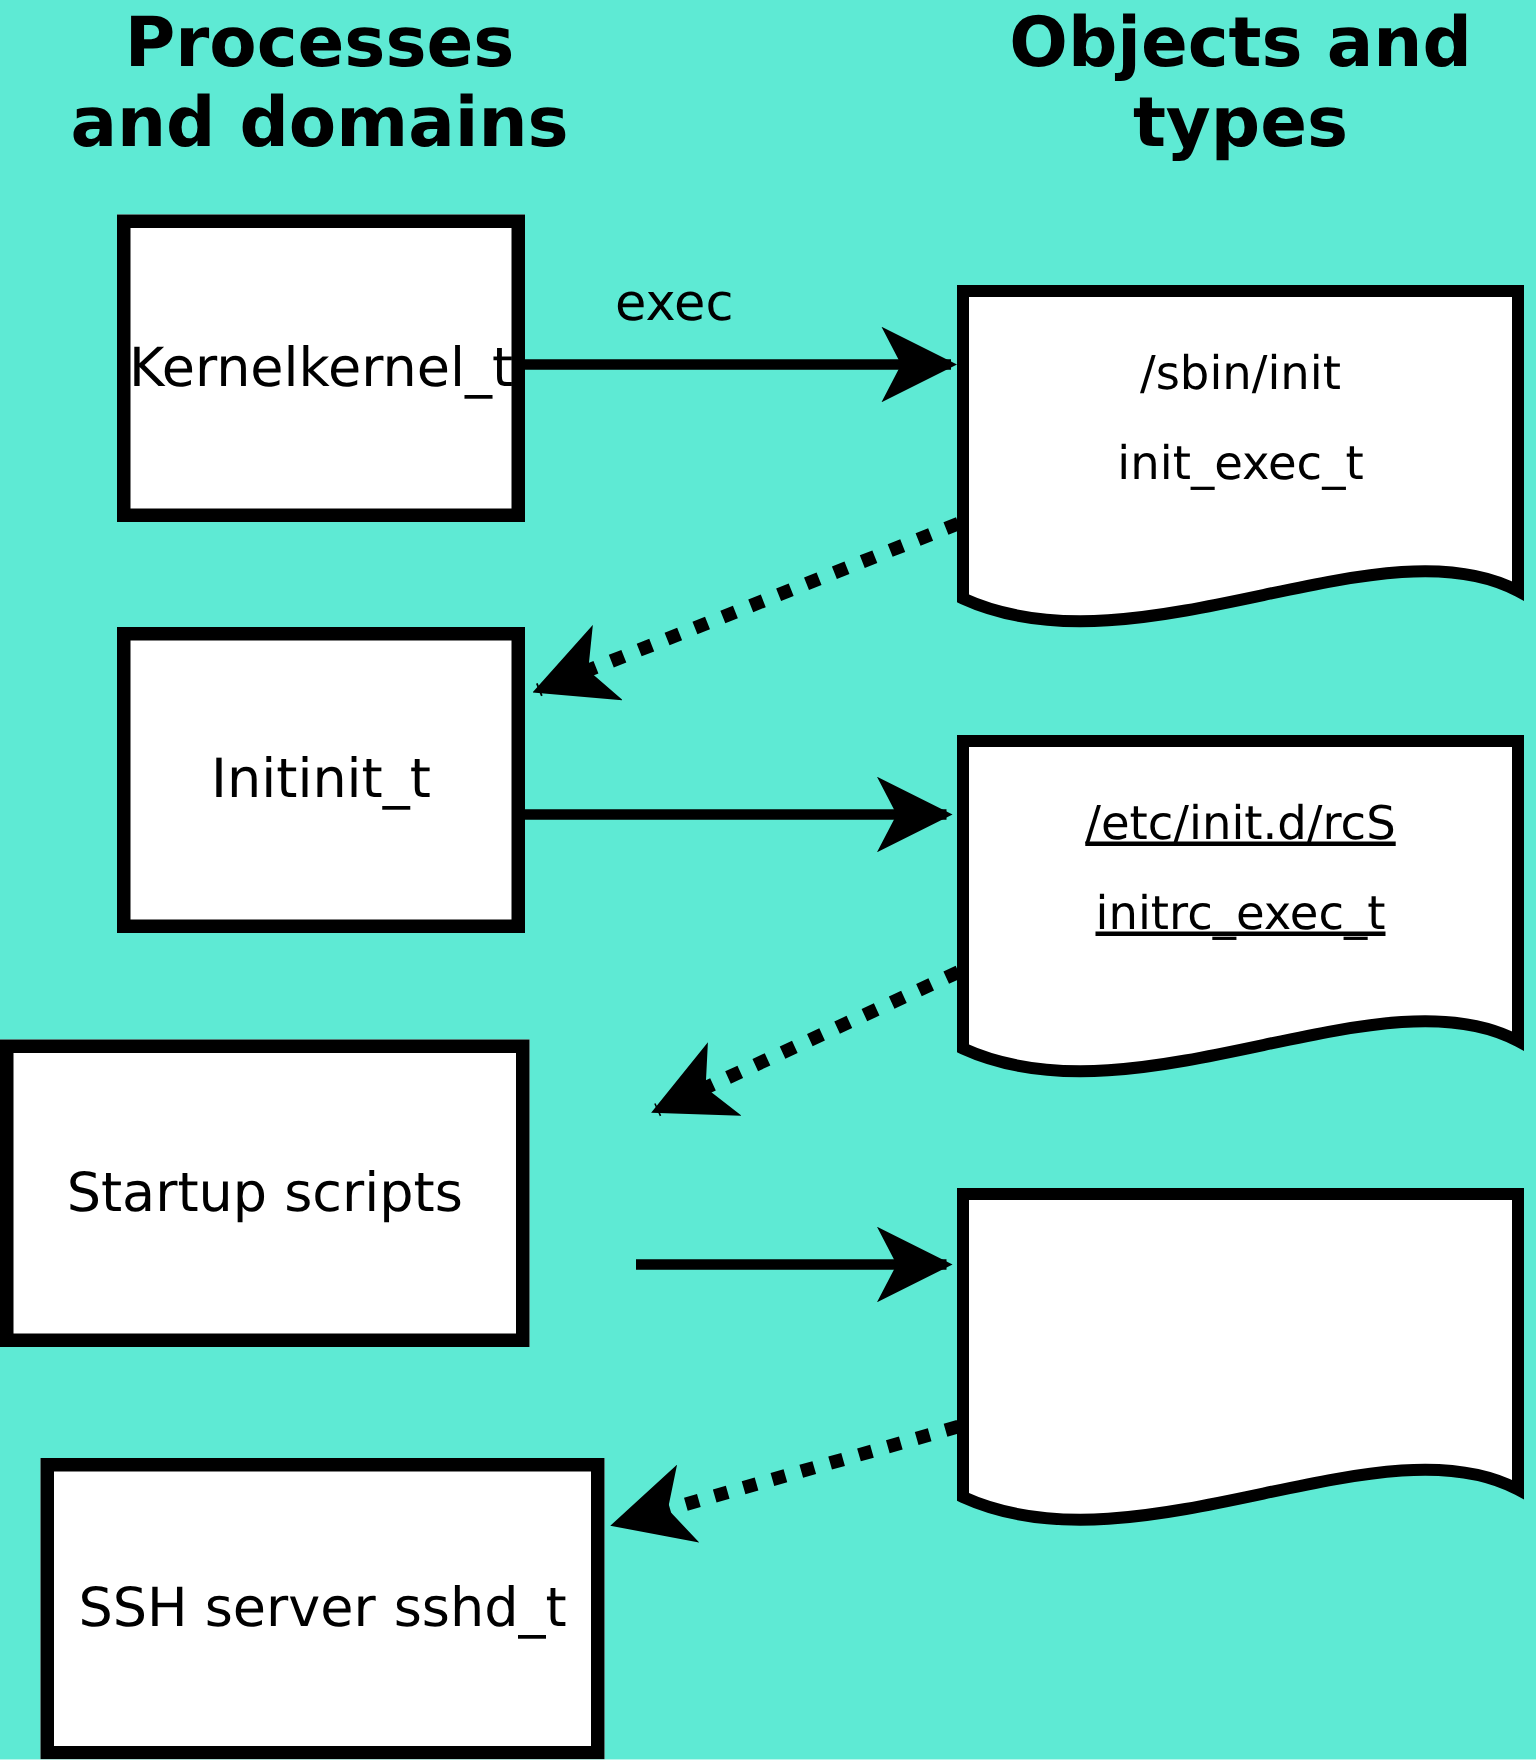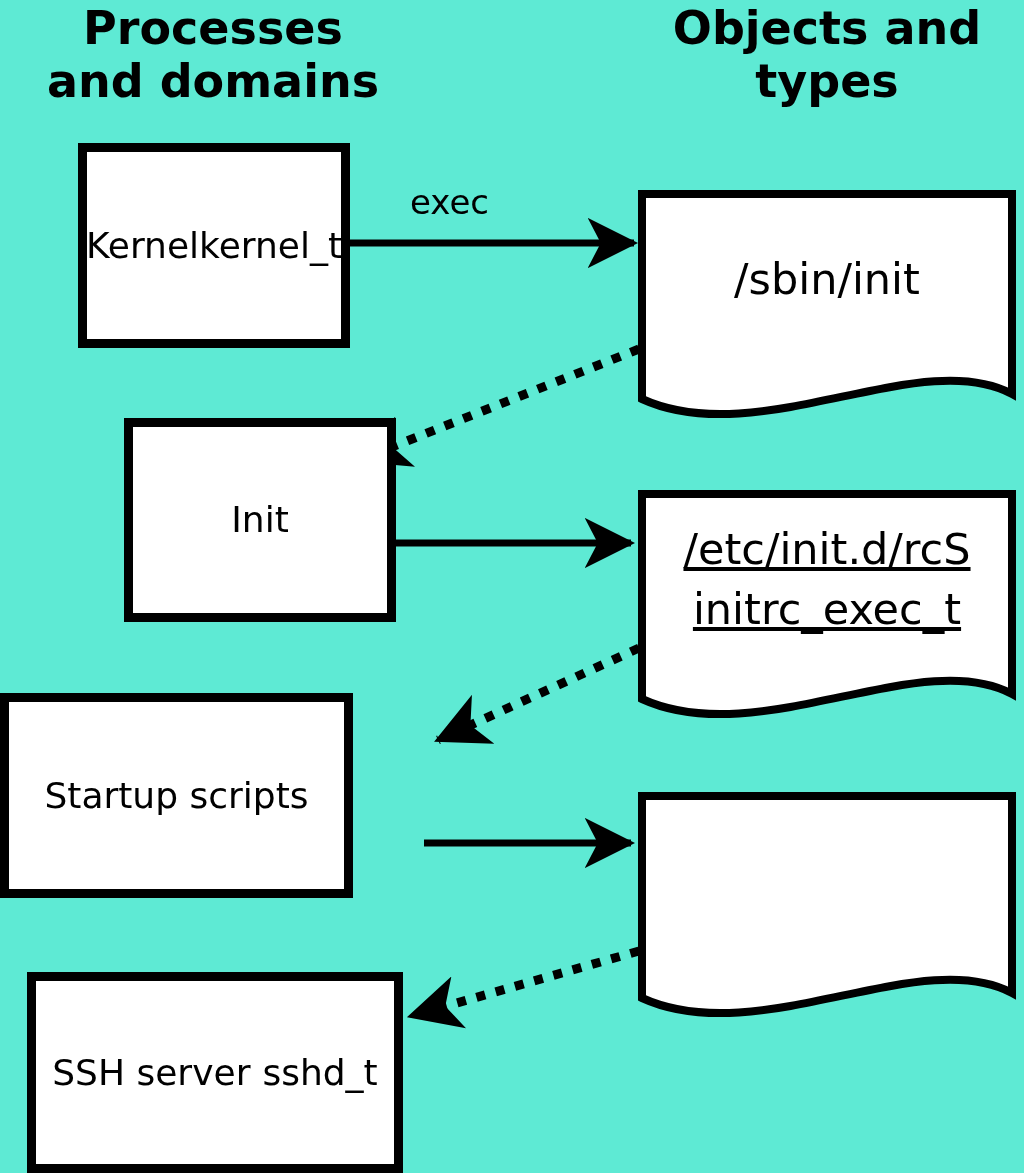--- a/index.html
+++ b/index.html
@@ -40,34 +40,34 @@
     display: flex;
     flex-direction: row;
     align-items: center;
     justify-content: center;
     text-align: center;
     font-size: 36px;
     line-height: 60px;
     white-space: nowrap;
   }
   .box-kernel  { left: 78px;  top: 143px; width: 272px; height: 205px; }
-  .box-init    { left: 78px;  top: 418px; width: 272px; height: 204px; margin-left: 46px; }
+  .box-init    { left: 78px;  top: 418px; width: 272px; height: 204px; }
   .box-initrc  { left: 0px;   top: 693px; width: 353px; height: 205px; }
   .box-sshd    { left: 27px;  top: 972px; width: 376px; height: 201px; gap: 12px; }
   .doclabel {
     position: absolute;
     left: 642px;
     width: 370px;
     height: 170px;
     display: flex;
     flex-direction: column;
     align-items: center;
     justify-content: center;
     text-align: center;
-    font-size: 43px;
+    font-size: 31px;
     line-height: 60px;
     white-space: nowrap;
   }
   .doc1 { top: 194px; }
   .doc2 { top: 494px; text-decoration: underline; }
   .doc3 { top: 796px; }
   .edge-label {
     position: absolute;
     left: 410px;
     top: 178px;
@@ -113,31 +113,33 @@
     <div>Objects and</div>
     <div>types</div>
   </div>
 
   <div class="pbox box-kernel">
     <div>Kernel</div>
     <div>kernel_t</div>
   </div>
   <div class="pbox box-init">
     <div>Init</div>
+    <div>init_t</div>
   </div>
   <div class="pbox box-initrc">
     <div>Startup scripts</div>
   </div>
   <div class="pbox box-sshd">
     <div>SSH server</div>
     <div>sshd_t</div>
   </div>
 
   <div class="doclabel doc1">
     <div>/sbin/init</div>
+    <div>init_exec_t</div>
   </div>
   <div class="doclabel doc2">
     <div>/etc/init.d/rcS</div>
     <div>initrc_exec_t</div>
   </div>
 
   <div class="edge-label">exec</div>
 
 </div>
 

